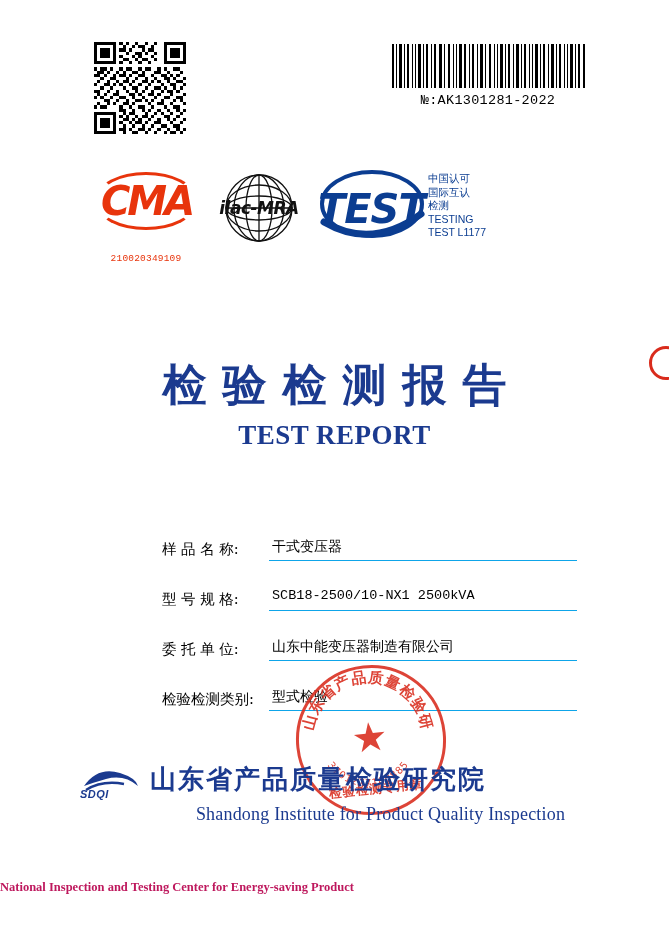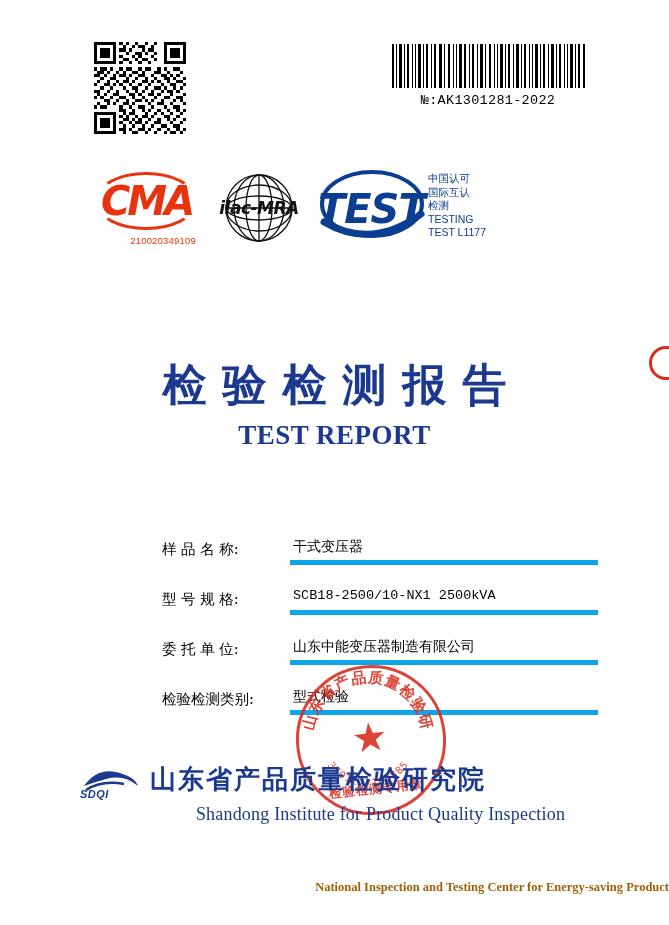--- a/index.html
+++ b/index.html
@@ -82,26 +82,25 @@
     color: #e8340c;
     letter-spacing: -3px;
     line-height: 52px;
     border: 3px solid #e8340c;
     border-radius: 50% / 46%;
     border-left-color: transparent;
     border-right-color: transparent;
     padding: 0 2px;
   }
   .cma-no {
-    font-family: Liberation Sans, sans-serif;
+    font-family: Liberation Mono, monospace;
     font-size: 9.5px;
     color: #e8340c;
-    margin-top: 5px;
+    margin-top: 23px;
     letter-spacing: 0.2px;
-    text-align: right;
   }
 
   
   .ilac {
     position: absolute;
     left: 209px;
     top: 2px;
     width: 100px;
     height: 92px;
     text-align: center;
@@ -194,24 +193,24 @@
     left: 132px;
     top: 6px;
     width: 112px;
     font-family: "DejaVu Serif", serif;
     font-size: 14.5px;
     color: #000;
     white-space: nowrap;
   }
   .field-value-wrap {
     position: absolute;
-    left: 260px;
+    left: 239px;
     top: 0;
     width: 308px;
-    border-bottom: 5px solid #0ea5e9;
+    border-bottom: 1px solid #0ea5e9;
     height: 26px;
   }
   .field-value {
     font-family: "Liberation Mono", monospace;
     font-size: 13.5px;
     color: #000;
     padding-left: 3px;
     line-height: 24px;
     white-space: nowrap;
   }
@@ -329,25 +328,25 @@
     font-size: 23px;
     color: #1b3a8f;
     letter-spacing: 6px;
     text-indent: 6px;
   }
   .center-en {
     position: absolute;
     left: 0;
     top: 118px;
     width: 669px;
-    text-align: right;
+    text-align: left;
     font-family: "Liberation Serif", serif;
     font-weight: bold;
     font-size: 12.5px;
-    color: #a16207;
+    color: #be185d;
   }
 </style>
 </head>
 <body>
 
 <div class="page">
 
   <div class="qr">
     <svg class="qrgrid" viewBox="0 0 29 29" shape-rendering="crispEdges">
       <rect x="0" y="0" width="29" height="29" fill="#fff"></rect>

